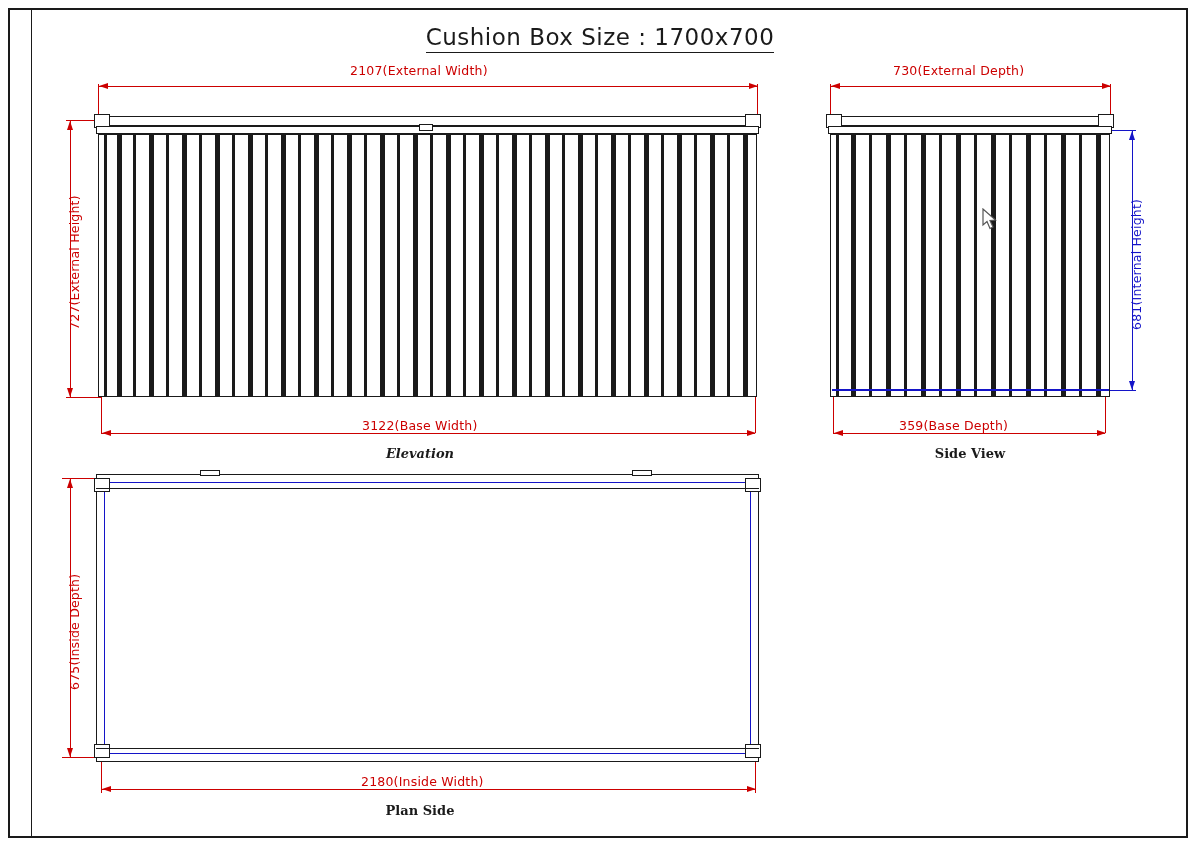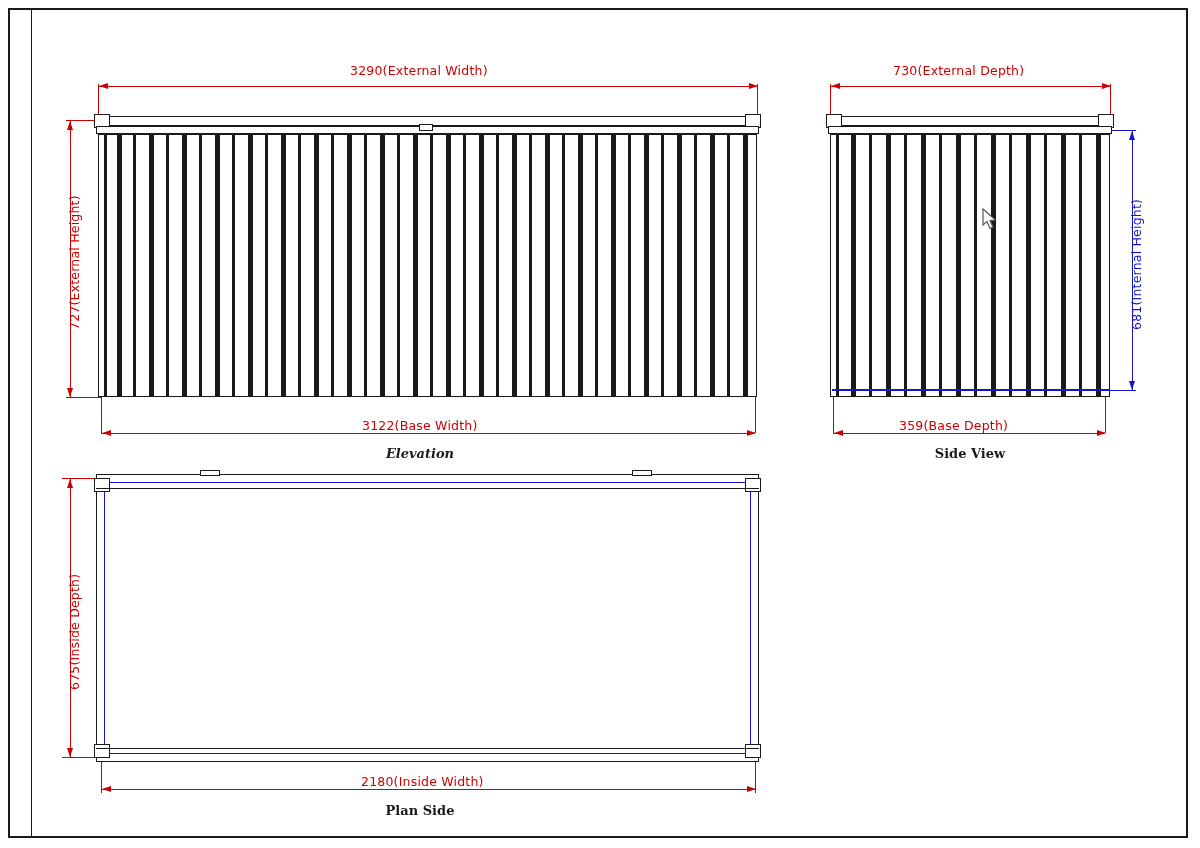--- a/index.html
+++ b/index.html
@@ -131,27 +131,28 @@
   .cursor svg { display: block; }
 </style>
 </head>
 <body>
 
 <div id="sheet">
 
   <div class="border-outer"></div>
   <div class="border-inner"></div>
 
+  <div class="title"><span>Cushion Box Size : 1700x700</span></div>
 
   <div class="dline v" style="left:98px; top:84px; height:36px;"></div>
   <div class="dline v" style="left:757px; top:84px; height:36px;"></div>
   <div class="dline h" style="left:98px; top:86px; width:659px;"></div>
   <div class="arrow left" style="left:99px; top:82.5px;"></div>
   <div class="arrow right" style="left:749px; top:82.5px;"></div>
-  <div class="dim" style="left:350px; top:63px;">3290(External Width)</div>
+  <div class="dim" style="left:350px; top:63px;">2107(External Width)</div>
 
   <div class="dline h" style="left:66px; top:120px; width:36px;"></div>
   <div class="dline h" style="left:66px; top:397px; width:36px;"></div>
   <div class="dline v" style="left:70px; top:120px; height:277px;"></div>
   <div class="arrow up" style="left:67px; top:121px;"></div>
   <div class="arrow down" style="left:67px; top:388px;"></div>
   <div class="dim vert" style="left:67px; top:330px;">727(External Height)</div>
 
   <div class="dline v" style="left:101px; top:397px; height:36px;"></div>
   <div class="dline v" style="left:755px; top:397px; height:36px;"></div>

